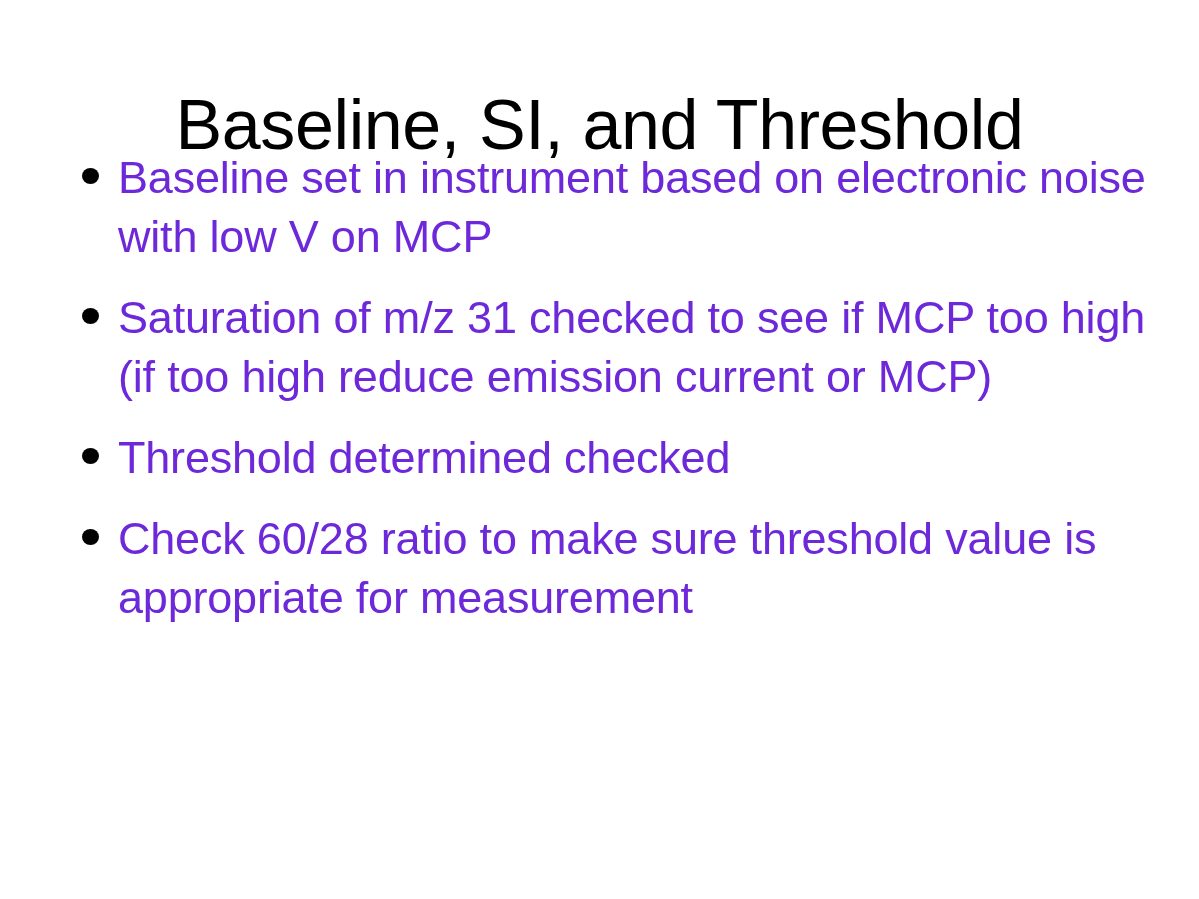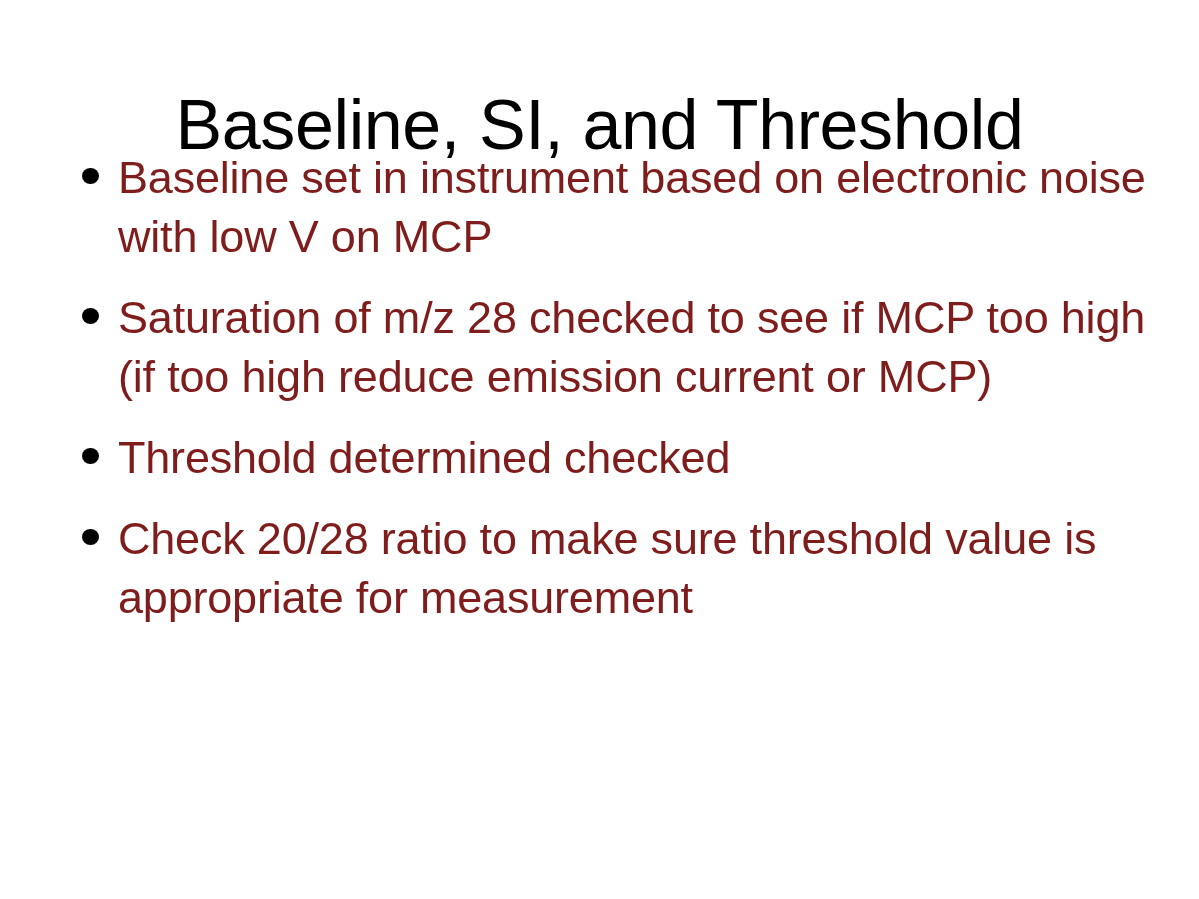--- a/index.html
+++ b/index.html
@@ -49,21 +49,21 @@
   }
   .bullet-item {
     position: relative;
     padding-left: 43px;
     margin: 0 0 22px 0;
     font-family: "Liberation Sans", "DejaVu Sans", sans-serif;
     font-size: 45px;
     line-height: 59px;
     font-weight: 400;
     letter-spacing: -0.2px;
-    color: #7f1d1d;
+    color: #6d28d9;
   }
   .bullet-item:last-child {
     margin-bottom: 0;
   }
   .bullet-marker {
     position: absolute;
     left: 7px;
     top: 20px;
     width: 17px;
     height: 16px;
@@ -83,29 +83,29 @@
 
   <ul id="bullet-list">
 
     <li class="bullet-item">
       <span class="bullet-marker"></span>
       <span class="bullet-text">Baseline set in instrument based on electronic noise with low V on MCP</span>
     </li>
 
     <li class="bullet-item">
       <span class="bullet-marker"></span>
-      <span class="bullet-text">Saturation of m/z 28 checked to see if MCP too high (if too high reduce emission current or MCP)</span>
+      <span class="bullet-text">Saturation of m/z 31 checked to see if MCP too high (if too high reduce emission current or MCP)</span>
     </li>
 
 
     <li class="bullet-item">
       <span class="bullet-marker"></span>
       <span class="bullet-text">Threshold determined checked</span>
     </li>
 
     <li class="bullet-item">
       <span class="bullet-marker"></span>
-      <span class="bullet-text">Check 20/28 ratio to make sure threshold value is appropriate for measurement</span>
+      <span class="bullet-text">Check 60/28 ratio to make sure threshold value is appropriate for measurement</span>
     </li>
 
   </ul>
 
 </div>
 
 </body></html>

